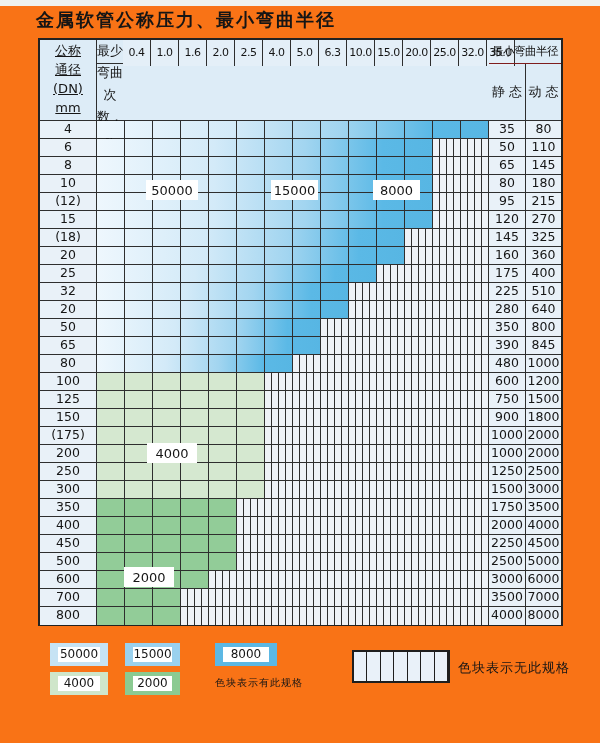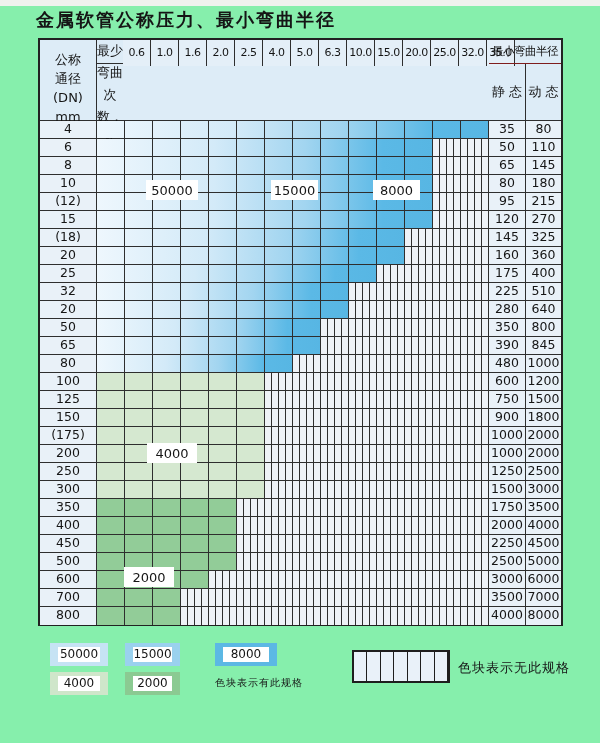--- a/index.html
+++ b/index.html
@@ -1,27 +1,27 @@
 <!DOCTYPE html>
 <html><head>
 <meta charset="utf-8">
 <style>
   html,body{margin:0;padding:0;}
-  .page{position:relative;width:600px;height:743px;background:#86efac;overflow:hidden;
+  .page{position:relative;width:600px;height:743px;background:#f97316;overflow:hidden;
         font-family:"DejaVu Sans","Liberation Sans",sans-serif;color:#151515;}
   .topband{position:absolute;left:0;top:0;width:600px;height:6px;background:#eff2ee;}
   .title{position:absolute;left:36px;top:8px;font-size:18px;font-weight:bold;letter-spacing:2px;
          font-family:"DejaVu Serif","Liberation Serif",serif;}
 
   
   .tbl{position:absolute;left:38px;top:38px;width:525px;height:588px;border:2px solid #222;
        box-sizing:border-box;background:#eef3f8;}
   .thead{display:flex;height:80px;border-bottom:1px solid #2e2e2e;box-sizing:content-box;background:#ddecf7;}
   .dn-head{width:57px;border-right:1px solid #2e2e2e;box-sizing:border-box;text-align:center;
-           font-size:13px;line-height:19px;padding-top:10px;}
+           font-size:13px;line-height:19px;padding-top:1px;text-decoration:underline;}
   .mid-head{width:392px;display:flex;flex-direction:row;}
   .bend{height:24px;border-bottom:1px solid #2e2e2e;box-sizing:border-box;text-align:center;
         font-size:13px;line-height:22px;}
   .plabel{height:30px;border-bottom:1px solid #2e2e2e;box-sizing:border-box;text-align:center;
           font-size:13px;line-height:29px;}
   .pvals{height:26px;display:flex;background:#e4eff8;}
   .pval{width:28px;border-right:1px solid #2e2e2e;box-sizing:border-box;font-size:11px;
         letter-spacing:-0.5px;text-align:center;line-height:25px;}
   .right-head{width:72px;display:flex;flex-direction:column;}
   .radius{height:24px;border-bottom:1px solid #7f1d1d;box-sizing:border-box;text-align:center;
@@ -80,21 +80,21 @@
     <div class="thead">
       <div class="dn-head">
         <div>公称</div>
         <div>通径</div>
         <div>(DN)</div>
         <div>mm</div>
       </div>
       <div class="mid-head">
         <div class="bend">最少弯曲次数，次</div>
         <div class="pvals" id="pvals">
-            <div class="pval">0.6</div>
+            <div class="pval">0.4</div>
             <div class="pval">1.0</div>
             <div class="pval">1.6</div>
             <div class="pval">2.0</div>
             <div class="pval">2.5</div>
             <div class="pval">4.0</div>
             <div class="pval">5.0</div>
             <div class="pval">6.3</div>
             <div class="pval">10.0</div>
             <div class="pval">15.0</div>
             <div class="pval">20.0</div>

